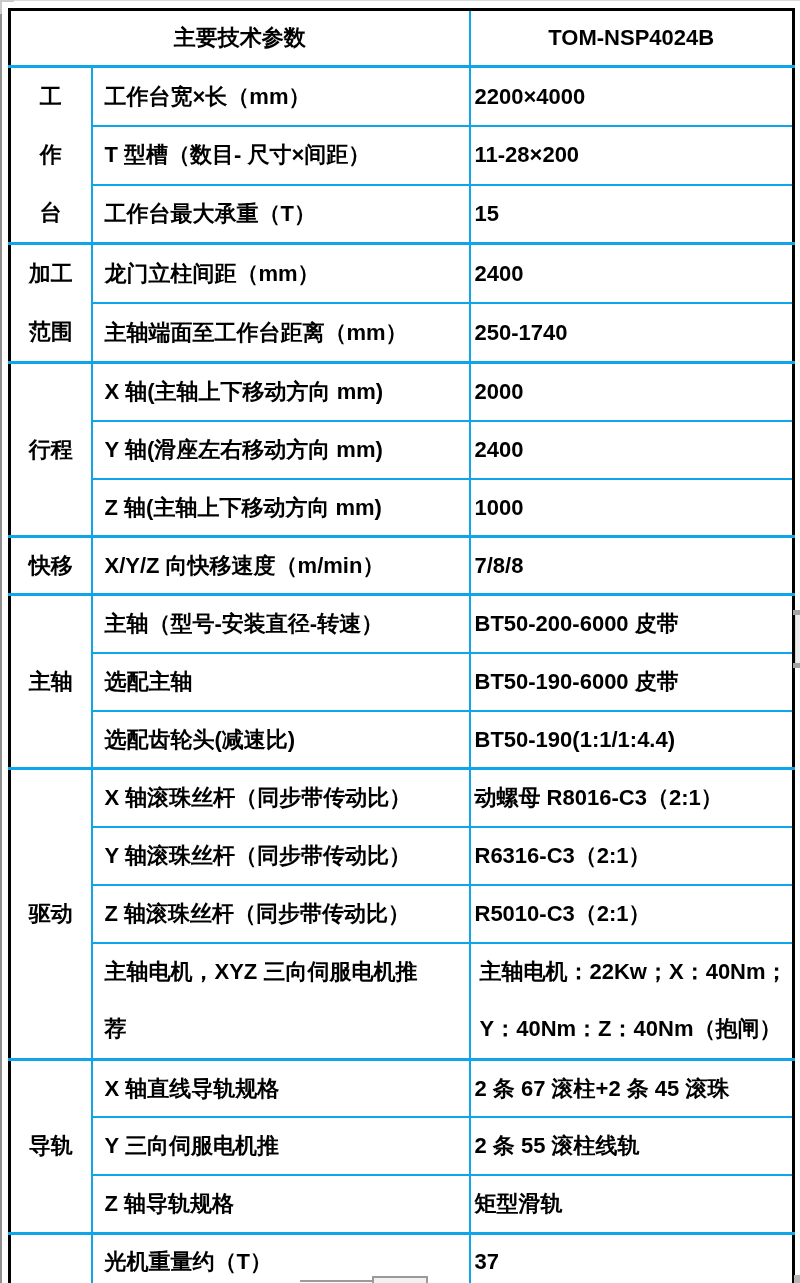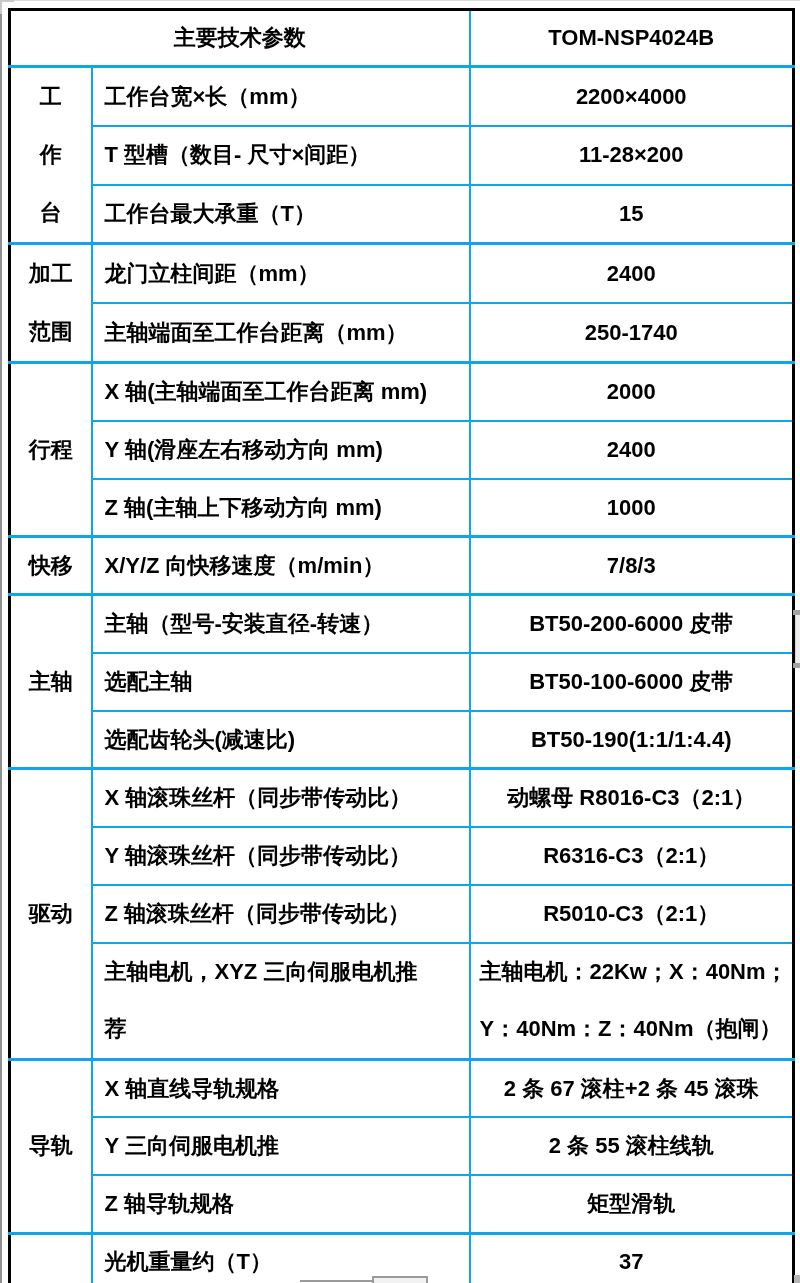--- a/index.html
+++ b/index.html
@@ -14,21 +14,21 @@
   col.c-param{width:378px;}
   col.c-value{width:324px;}
   td{border:2px solid #0ea5e9;font-size:22px;line-height:1.25;overflow:hidden;}
   tr{height:58px;}
   tr.h-row{height:57px;}
   tr.m-row{height:114px;}
   tr.sec > td{border-top-width:3px;}
   td.hd{text-align:center;}
   td.g{text-align:center;padding:0;}
   td.p{text-align:left;padding:2px 6px 2px 12px;margin-left:16px;}
-  td.v{text-align:center;padding:2px 4px;}
+  td.v{text-align:left;padding:2px 4px;}
   .stack{display:flex;flex-direction:column;width:100%;}
   .stack > span{flex:none;height:58px;display:flex;align-items:center;justify-content:center;}
   td.p2{text-align:center;padding:0 6px 0 12px;}
   td.v2{text-align:center;padding:0 4px 0 9px;}
   .two > div{height:57px;display:flex;align-items:center;}
   
   .edge-left{position:absolute;left:0;top:0;width:2px;height:1283px;background:#8f8f8f;}
   .edge-top{position:absolute;left:0;top:0;width:800px;height:1px;background:#d9d9d9;}
   .corner-mark{position:absolute;left:0;top:0;width:12px;height:12px;border-left:2px solid #c9c9c9;border-top:2px solid #c9c9c9;}
   .sb-track{position:absolute;left:795px;top:612px;width:5px;height:55px;background:#ededed;border-left:1px solid #d5d5d5;}
@@ -85,46 +85,46 @@
       <td class="p">龙门立柱间距（mm）</td>
       <td class="v">2400</td>
     </tr>
     <tr>
       <td class="p">主轴端面至工作台距离（mm）</td>
       <td class="v">250-1740</td>
     </tr>
 
     <tr class="sec">
       <td class="g" rowspan="3">行程</td>
-      <td class="p">X 轴(主轴端面至工作台距离 mm)</td>
+      <td class="p">X 轴(主轴上下移动方向 mm)</td>
       <td class="v">2000</td>
     </tr>
     <tr>
       <td class="p">Y 轴(滑座左右移动方向 mm)</td>
       <td class="v">2400</td>
     </tr>
     <tr>
       <td class="p">Z 轴(主轴上下移动方向 mm)</td>
       <td class="v">1000</td>
     </tr>
 
     <tr class="sec">
       <td class="g">快移</td>
       <td class="p">X/Y/Z 向快移速度（m/min）</td>
-      <td class="v">7/8/3</td>
+      <td class="v">7/8/8</td>
     </tr>
 
     <tr class="sec">
       <td class="g" rowspan="3">主轴</td>
       <td class="p">主轴（型号-安装直径-转速）</td>
       <td class="v">BT50-200-6000 皮带</td>
     </tr>
     <tr>
       <td class="p">选配主轴</td>
-      <td class="v">BT50-100-6000 皮带</td>
+      <td class="v">BT50-190-6000 皮带</td>
     </tr>
     <tr>
       <td class="p">选配齿轮头(减速比)</td>
       <td class="v">BT50-190(1:1/1:4.4)</td>
     </tr>
 
     <tr class="sec">
       <td class="g" rowspan="4">驱动</td>
       <td class="p">X 轴滚珠丝杆（同步带传动比）</td>
       <td class="v">动螺母 R8016-C3（2:1）</td>

